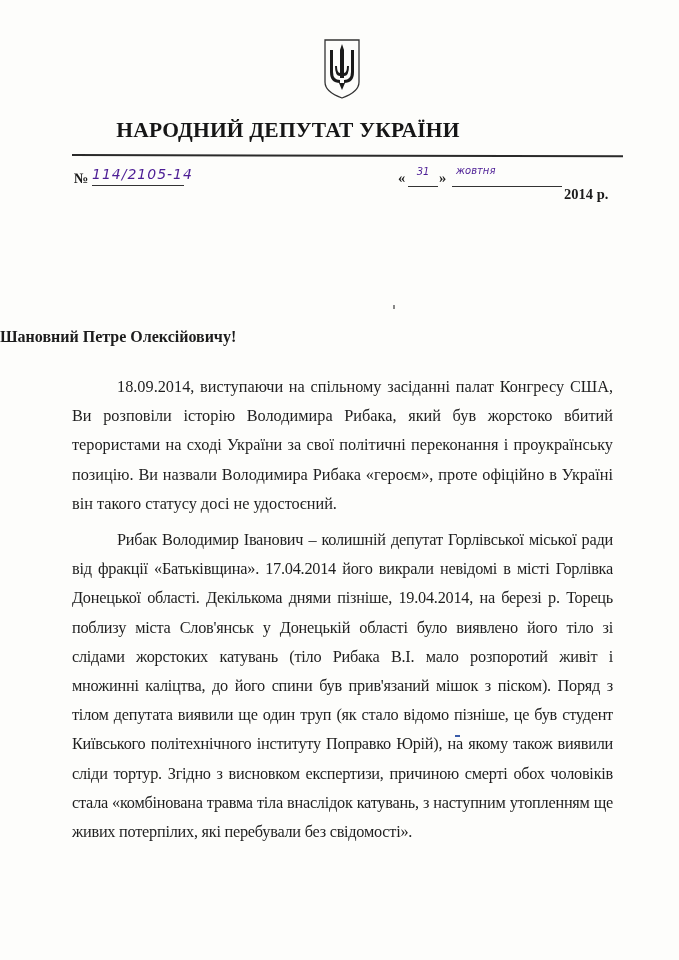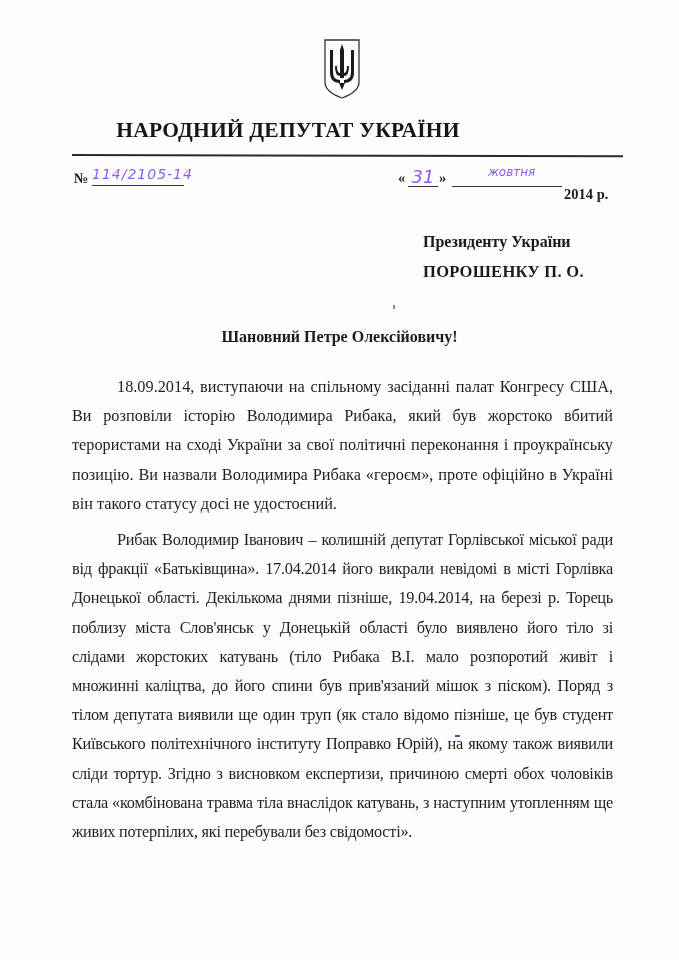--- a/index.html
+++ b/index.html
@@ -17,38 +17,38 @@
     font-weight:bold; font-size:21.5px; letter-spacing:0.2px; color:#161616;
   }
   .rule {
     position:absolute; left:72px; top:154px; width:551px; height:2px;
     background:#2a2a2a; transform:rotate(0.12deg); transform-origin:left center;
   }
   .numrow { position:absolute; left:74px; top:166px; font-size:14.5px; font-weight:bold; }
   .num-label { position:absolute; left:0; top:4px; }
   .hand {
     font-family:"DejaVu Sans", sans-serif; font-style:italic; font-weight:normal;
-    color:#8b5cf6;
+    color:#4c1d95;
   }
   .num-value { position:absolute; left:18px; top:0px; font-size:14px; width:150px; letter-spacing:1px; }
   .num-underline { position:absolute; left:18px; top:19px; width:92px; height:1px; background:#333; }
   .daterow { position:absolute; left:398px; top:170px; font-size:14.5px; font-weight:bold; }
   .q-open { position:absolute; left:0; top:0; }
-  .day { position:absolute; left:12px; top:-4px; font-size:18px; width:26px; text-align:center; }
+  .day { position:absolute; left:12px; top:-4px; font-size:10px; width:26px; text-align:center; }
   .day-line { position:absolute; left:10px; top:16px; width:30px; height:1px; background:#333; }
   .q-close { position:absolute; left:41px; top:0; }
-  .month { position:absolute; left:58px; top:-5px; font-size:12px; width:120px;margin-left:32px; }
+  .month { position:absolute; left:58px; top:-5px; font-size:10px; width:120px; }
   .month-line { position:absolute; left:54px; top:16px; width:110px; height:1px; background:#333; }
   .year { position:absolute; left:166px; top:16px; white-space:nowrap; }
   .addressee { position:absolute; left:423px; top:233px; font-weight:bold; font-size:16px; color:#1a1a1a; }
   .addressee div { margin-bottom:11px; }
   .addr-name { font-size:16.5px; letter-spacing:0.3px; }
   .speck { position:absolute; left:393px; top:305px; width:2px; height:4px; background:#888; }
   .salutation {
-    position:absolute; left:0; width:679px; top:328px; text-align:center;
+    position:absolute; left:0; width:679px; top:328px; 
     font-weight:bold; font-size:16px;
   }
   .body {
     position:absolute; left:72px; top:372px; width:545px;
     font-size:16.3px; line-height:29.2px; text-align:justify; color:#1e1e1e;
   }
   .body p { margin:0 4px 7px 0; text-indent:45px; }
   .body p.tight { letter-spacing:-0.25px; }
   .mark { position:absolute; left:455px; top:735px; width:5px; height:2px; background:#3a5ca8; }
 </style>
@@ -79,24 +79,20 @@
   <div class="daterow">
     <span class="q-open">«</span>
     <span class="day hand">31</span>
     <span class="day-line"></span>
     <span class="q-close">»</span>
     <span class="month hand">жовтня</span>
     <span class="month-line"></span>
     <span class="year">2014 р.</span>
   </div>
 
-  <div class="addressee">
-    <div>Президенту України</div>
-    <div class="addr-name">ПОРОШЕНКУ П. О.</div>
-  </div>
 
   <div class="speck"></div>
 
   <div class="salutation">Шановний Петре Олексійовичу!</div>
 
   <div class="body">
     <p>18.09.2014, виступаючи на спільному засіданні палат Конгресу США, Ви розповіли історію Володимира Рибака, який був жорстоко вбитий терористами на сході України за свої політичні переконання і проукраїнську позицію. Ви назвали Володимира Рибака «героєм», проте офіційно в Україні він такого статусу досі не удостоєний.</p>
     <p class="tight">Рибак Володимир Іванович – колишній депутат Горлівської міської ради від фракції «Батьківщина». 17.04.2014 його викрали невідомі в місті Горлівка Донецької області. Декількома днями пізніше, 19.04.2014, на березі р. Торець поблизу міста Слов'янськ у Донецькій області було виявлено його тіло зі слідами жорстоких катувань (тіло Рибака В.І. мало розпоротий живіт і множинні каліцтва, до його спини був прив'язаний мішок з піском). Поряд з тілом депутата виявили ще один труп (як стало відомо пізніше, це був студент Київського політехнічного інституту Поправко Юрій), на якому також виявили сліди тортур. Згідно з висновком експертизи, причиною смерті обох чоловіків стала «комбінована травма тіла внаслідок катувань, з наступним утопленням ще живих потерпілих, які перебували без свідомості».</p>
   </div>
 

